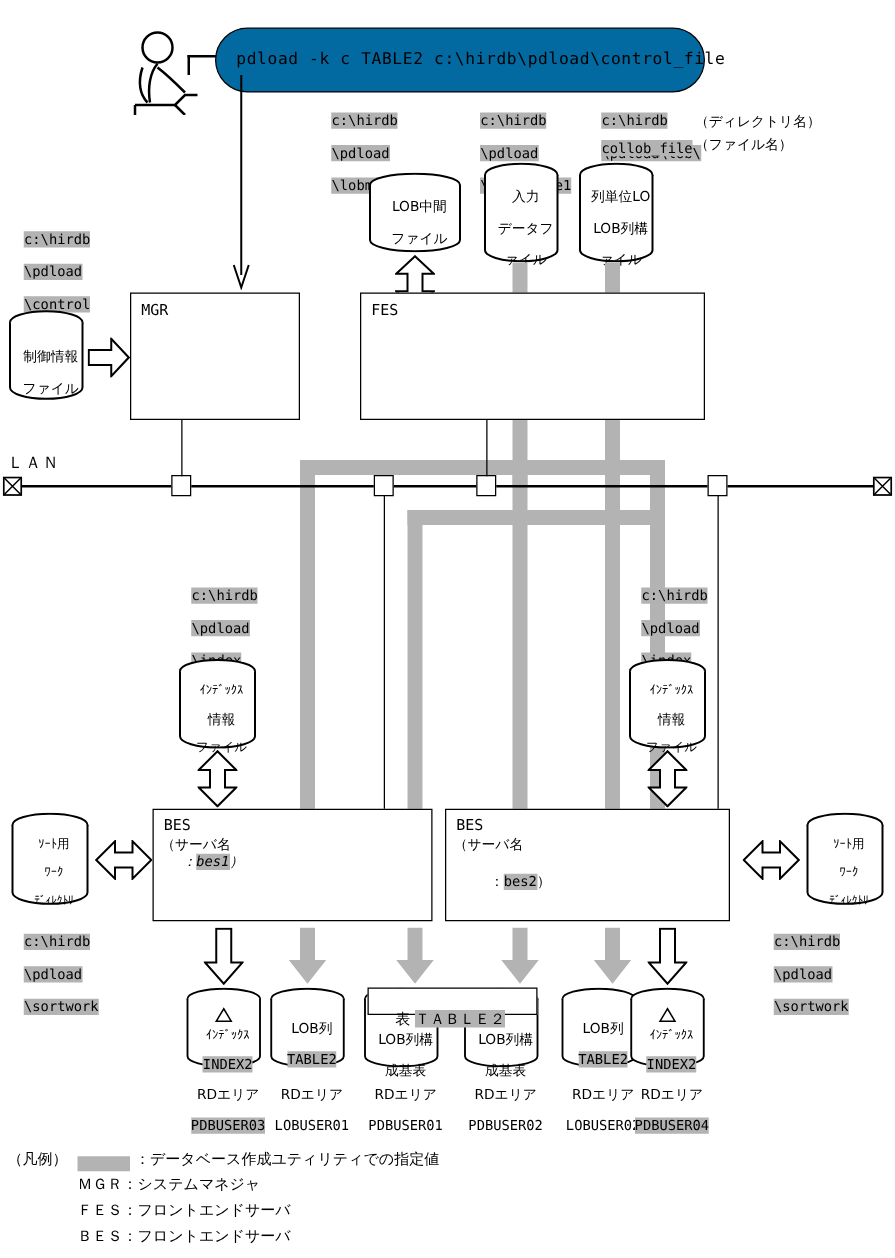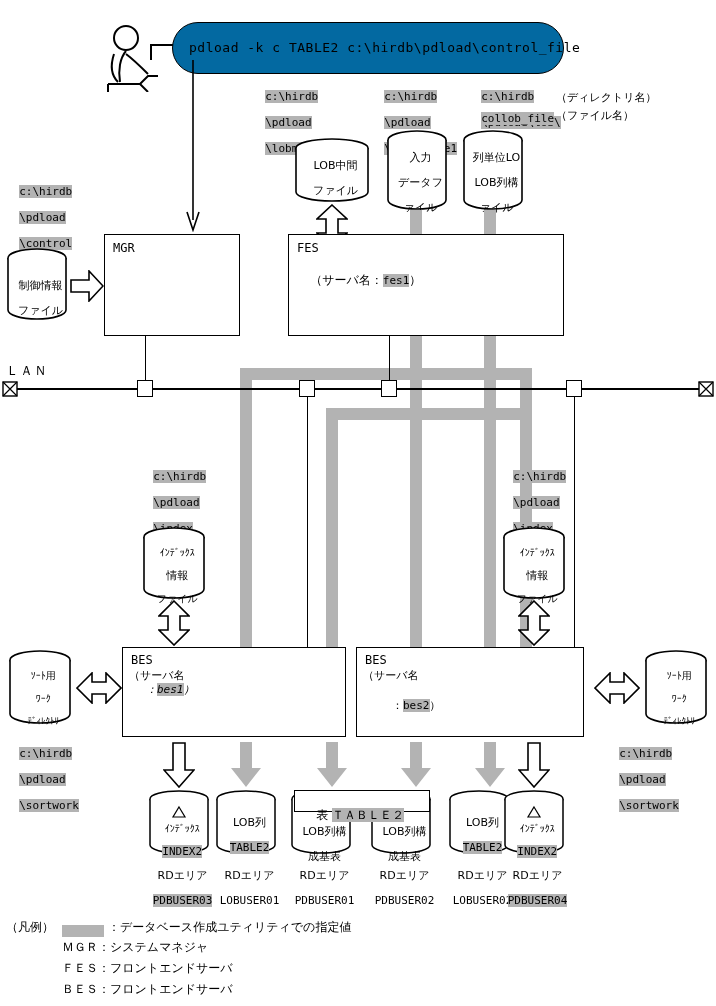--- a/index.html
+++ b/index.html
@@ -178,23 +178,20 @@
 <div class="blkline" style="left:388.5px;top:335px;width:1.5px;height:46px;"></div>
 <div class="blkline" style="left:306.5px;top:396px;width:1.5px;height:253px;"></div>
 <div class="blkline" style="left:573.5px;top:396px;width:1.5px;height:253px;"></div>
 
 <div class="box" style="left:104px;top:234px;width:136px;height:102px;">
   <div class="lbl mono fs12" style="left:8px;top:6px;">MGR</div>
 </div>
 
 <div class="box" style="left:288px;top:234px;width:276px;height:102px;">
   <div class="lbl mono fs12" style="left:8px;top:6px;">FES</div>
-  <div class="lbl fs12" style="left:6px;top:24px;">
-    <span>（サーバ名：</span><span class="hlspan mono fs11">fes1</span><span>）</span>
-  </div>
 </div>
 
 <div class="lbl mono fs11" style="left:140px;top:458px;">
   <span class="hlspan">c:\hirdb</span><br>
   <span class="hlspan">\pdload</span><br>
   <span class="hlspan">\index</span><br>
   <span class="hlspan">_inf1</span>
 </div>
 <div class="cyl" style="left:142px;top:527px;">
   <svg width="64" height="72" viewBox="0 0 64 72">

